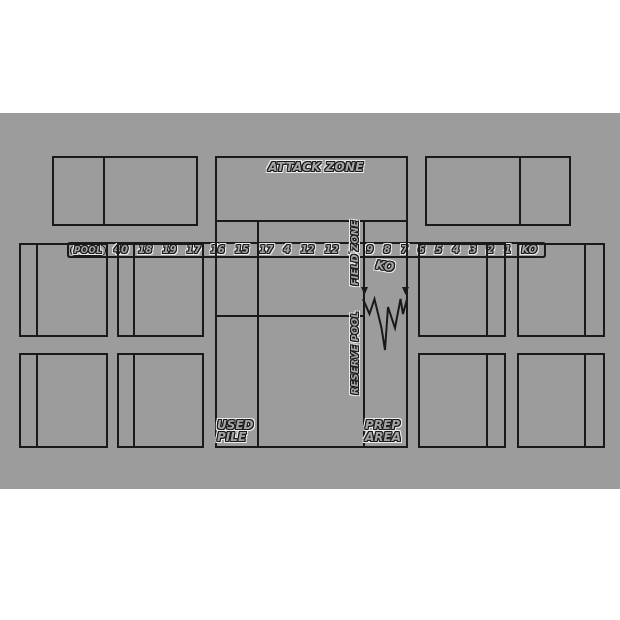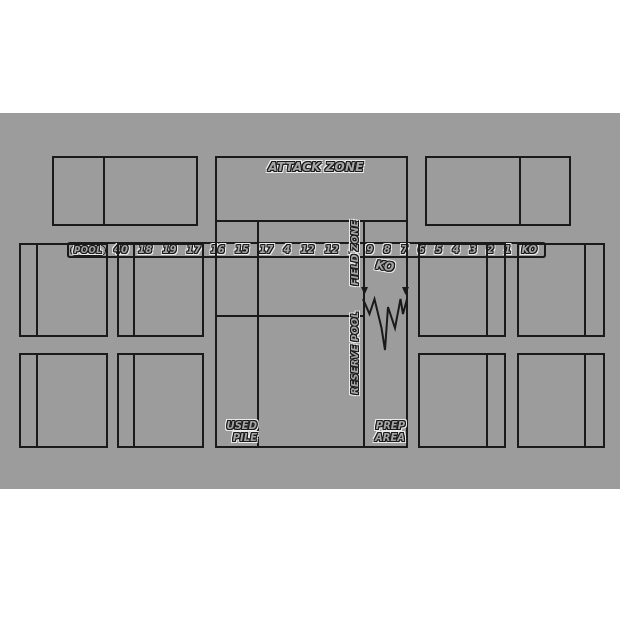--- a/index.html
+++ b/index.html
@@ -51,21 +51,21 @@
     flex:1;display:flex;justify-content:space-between;align-items:center;
     padding:0 7px 0 8px;font-size:10px;line-height:10px;
   }
   
   .attack-label{position:absolute;top:2px;left:9px;right:0;text-align:center;font-size:12px;letter-spacing:0.3px;}
   .vlabel{
     position:absolute;font-size:9.5px;letter-spacing:0.2px;
     transform:translate(-50%,-50%) rotate(-90deg);
   }
   .ko-label{position:absolute;font-size:12px;transform:translate(-50%,-50%) rotate(8deg);}
-  .corner-label{position:absolute;bottom:3px;text-align:right;font-size:10px;line-height:11.5px;}
+  .corner-label{position:absolute;bottom:3px;text-align:left;font-size:12px;line-height:11.5px;}
   .burst{position:absolute;left:141px;top:124px;width:54px;height:72px;}
 </style>
 </head>
 <body>
 
 <div class="mat">
 
   <div class="box life-bar">
     <span class="comic life-chip">POOL</span>
     <span class="life-values">

